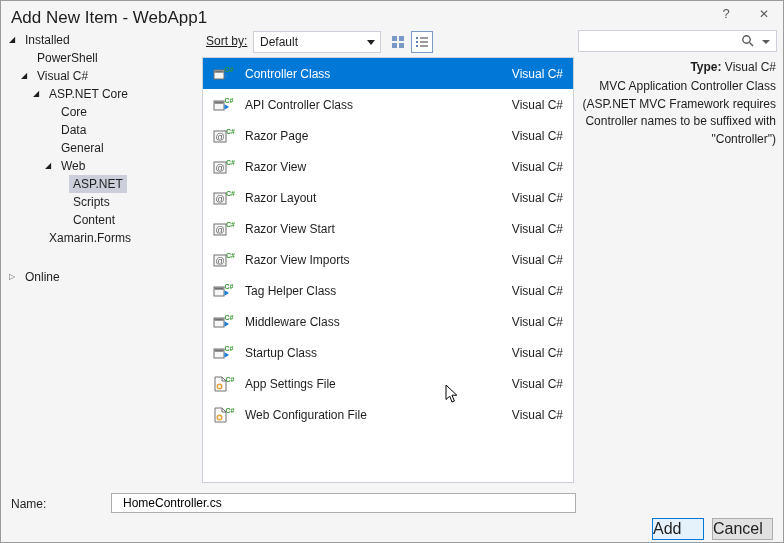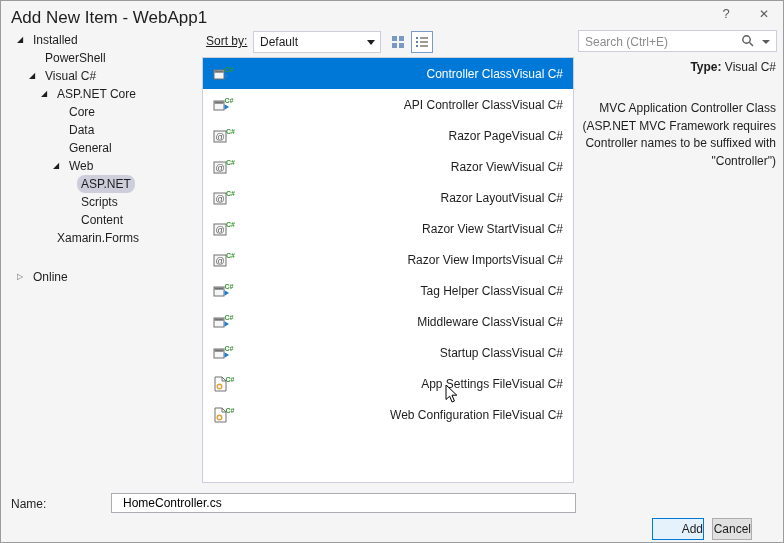--- a/index.html
+++ b/index.html
@@ -23,50 +23,50 @@
   .view-list{left:410px;border:1px solid #7a9bc6;background:#ffffff;}
 
   
   .searchbox{position:absolute;left:577px;top:29px;width:199px;height:22px;background:#ffffff;border:1px solid #cccedb;box-sizing:border-box;}
   .searchbox input{position:absolute;left:4px;top:1px;width:150px;height:18px;border:none;outline:none;font-family:"Liberation Sans",sans-serif;font-size:12px;color:#1e1e1e;background:transparent;}
   .searchbox input::placeholder{color:#8d8d8d;}
   .search-ico{position:absolute;right:22px;top:3px;}
   .search-dd{position:absolute;right:6px;top:9px;width:0;height:0;border-left:4px solid transparent;border-right:4px solid transparent;border-top:4px solid #5b5b5b;}
 
   
-  .tree{position:absolute;left:12px;top:30px;width:194px;bottom:62px;overflow:hidden;}
+  .tree{position:absolute;left:4px;top:30px;width:194px;bottom:62px;overflow:hidden;}
   .titem{height:18px;line-height:18px;white-space:nowrap;cursor:default;display:flex;align-items:center;}
   .expander{display:inline-block;width:12px;font-size:8px;color:#1e1e1e;text-align:left;flex:0 0 12px;}
   .expander.expanded::before{content:"◢";}
   .expander.collapsed::before{content:"▷";color:#6d6d6d;}
   .tlabel2{padding:0 4px;}
-  .titem.selected .tlabel2{background:#cccedb;border-radius:8px;}
+  .titem.selected .tlabel2{background:#cccedb;}
   .lvl0{padding-left:4px;} .lvl1{padding-left:16px;} .lvl2{padding-left:28px;} .lvl3{padding-left:40px;} .lvl4{padding-left:52px;}
   .titem.gap{margin-top:21px;text-align:right;}
 
   
   .list{position:absolute;left:201px;top:56px;width:372px;height:426px;background:#ffffff;border:1px solid #cccedb;box-sizing:border-box;overflow:hidden;}
   .row{height:31px;display:flex;align-items:center;cursor:default;}
   .row .ticon{flex:0 0 26px;margin-left:8px;display:flex;align-items:center;}
-  .row .tlabel{flex:1 1 auto;margin-left:0;white-space:nowrap;overflow:hidden;text-align:right;}
+  .row .tlabel{flex:1 1 auto;margin-left:8px;white-space:nowrap;overflow:hidden;}
   .row .tlang{flex:0 0 auto;margin-right:10px;color:#1e1e1e;}
   .row.selected{background:#0078d7;}
   .row.selected .tlabel,.row.selected .tlang{color:#ffffff;}
 
   
   .desc{position:absolute;left:581px;top:58px;width:194px;line-height:1.45;text-align:right;}
   .desc .type-label{font-weight:bold;}
-  .desc .body{margin-top:24px;}
+  .desc .body{margin-top:2px;}
 
   
   .name-label{position:absolute;left:10px;top:496px;}
   .name-input{position:absolute;left:110px;top:492px;width:441px;height:18px;border:1px solid #abadb3;background:#ffffff;font-family:"Liberation Sans",sans-serif;font-size:12px;padding:0 11px;outline:none;}
-  .btn{position:absolute;top:517px;height:22px;box-sizing:border-box;background:#e1e1e1;border:1px solid #adadad;text-align:right;line-height:20px;font-size:12px;cursor:default;}
+  .btn{position:absolute;top:517px;height:22px;box-sizing:border-box;background:#e1e1e1;border:1px solid #adadad;text-align:left;line-height:20px;font-size:16px;cursor:default;}
   .btn-add{left:651px;width:52px;border-color:#0078d7;background:#e5f1fb;}
-  .btn-cancel{left:711px;width:40px;}
+  .btn-cancel{left:711px;width:61px;}
 
   
   .cursor{position:absolute;left:444px;top:383px;pointer-events:none;}
   .hidden-defs{position:absolute;width:0;height:0;overflow:hidden;}
 </style>
 </head>
 <body>
 
 <svg class="hidden-defs" aria-hidden="true">
   <defs>
@@ -116,21 +116,20 @@
       <rect x="1" y="2" width="2" height="2" fill="#5b81ad"></rect>
         <rect x="5" y="2" width="8" height="2" fill="#9b9b9b"></rect>
       <rect x="1" y="6" width="2" height="2" fill="#5b81ad"></rect>
         <rect x="5" y="6" width="8" height="2" fill="#9b9b9b"></rect>
       <rect x="1" y="10" width="2" height="2" fill="#5b81ad"></rect>
         <rect x="5" y="10" width="8" height="2" fill="#9b9b9b"></rect>
     </svg>
   </div>
 
   <div class="searchbox">
-    <input type="text" placeholder="Search (Ctrl+E)" style="">
     <svg class="search-ico" width="13" height="13" viewBox="0 0 13 13">
       <circle cx="5.5" cy="5.5" r="3.7" fill="none" stroke="#5b5b5b" stroke-width="1.4"></circle>
       <line x1="8.5" y1="8.5" x2="12" y2="12" stroke="#5b5b5b" stroke-width="1.4"></line>
     </svg>
     <span class="search-dd"></span>
   </div>
 
   <div class="tree">
     <div class="titem lvl0">
         <span class="expander expanded"></span>

